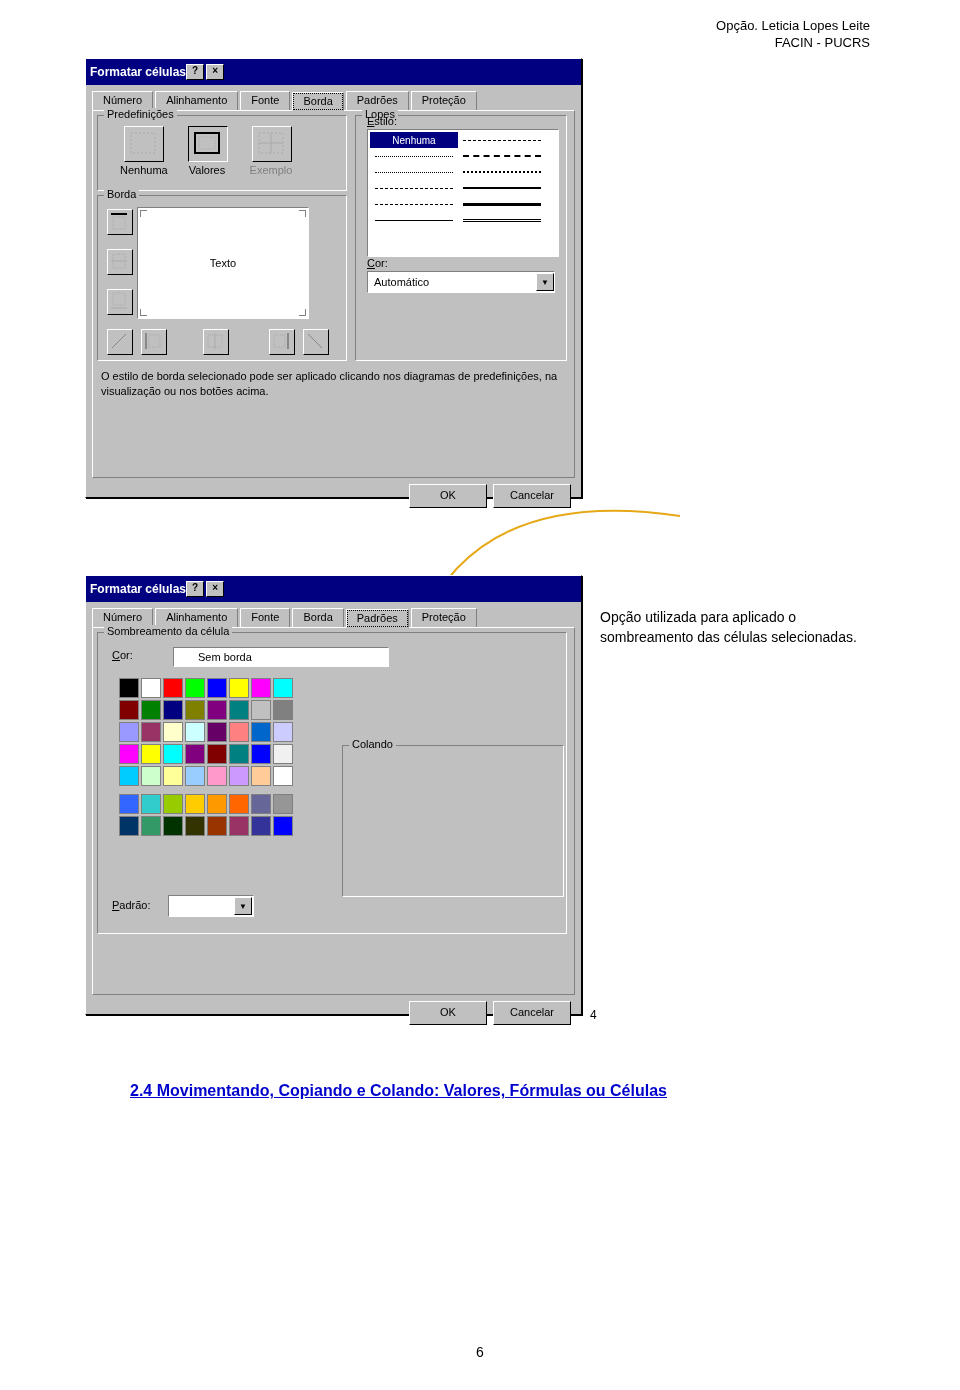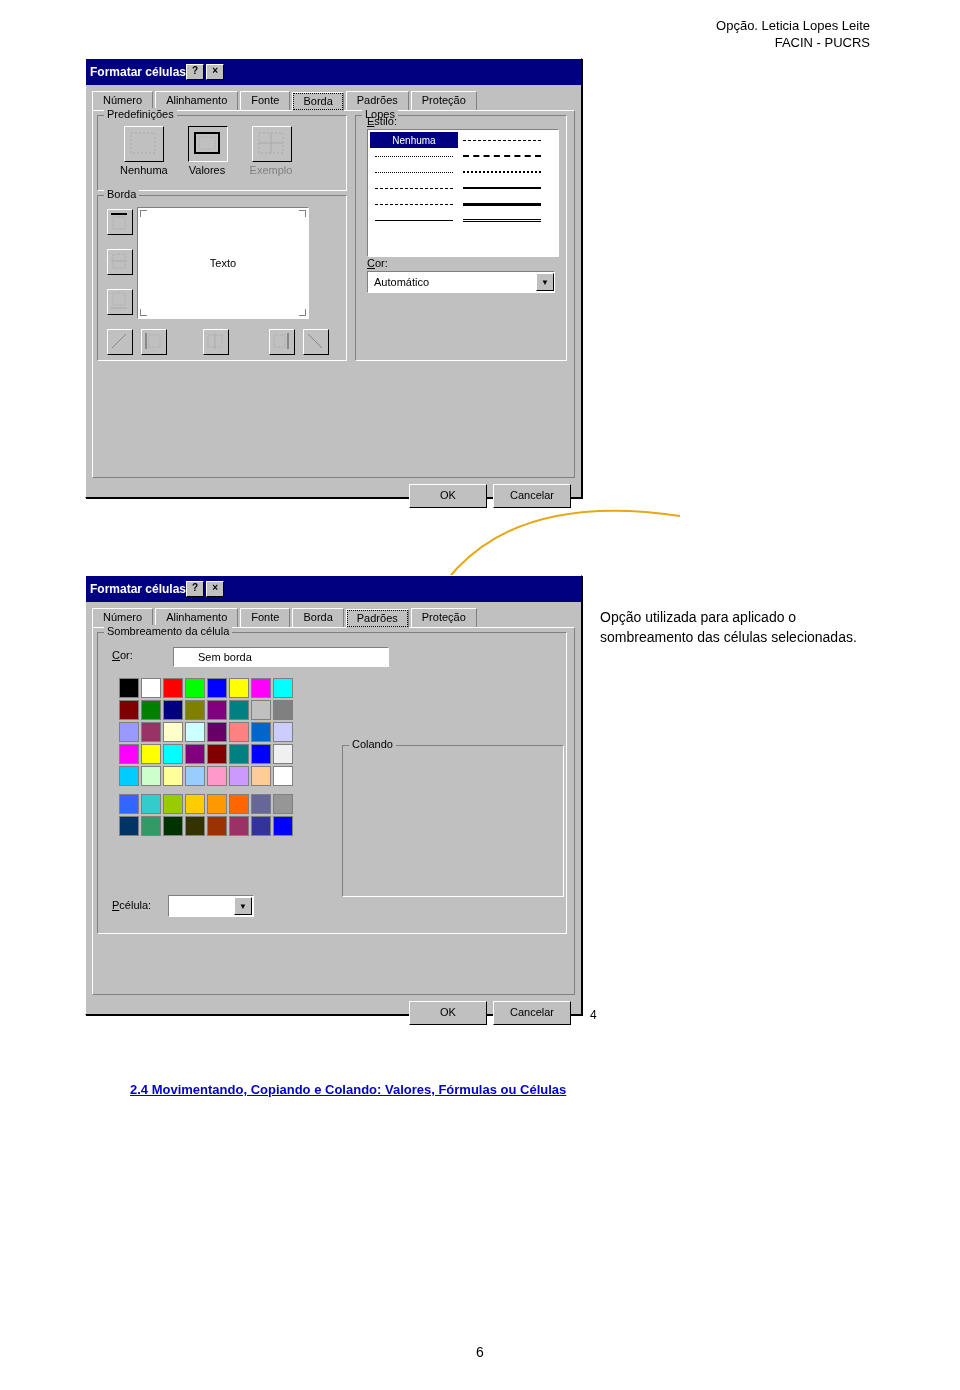--- a/index.html
+++ b/index.html
@@ -47,21 +47,21 @@
 .swatch{width:18px;height:18px;border:1px solid #808080;margin:1px}
 .swatch-group{margin-top:6px}
 .padrao-combo{position:absolute;left:70px;top:262px;width:84px;height:20px;background:#fff;border:1px solid #808080;border-right-color:#fff;border-bottom-color:#fff;display:flex}
 .padrao-arrow{margin-left:auto;width:16px;height:16px;background:#c0c0c0;border:1px solid #000;border-top-color:#fff;border-left-color:#fff;display:flex;align-items:center;justify-content:center;font-size:8px;margin-top:1px;margin-right:1px}
 .exemplo-grp{position:absolute;left:244px;top:112px;width:220px;height:150px;border:1px solid #808080;border-right-color:#fff;border-bottom-color:#fff}
 .callout{position:absolute;left:600px;top:608px;width:260px;font-size:14px;line-height:1.4}
 .callout-line{position:absolute;left:410px;top:506px;width:290px;height:130px;pointer-events:none}
 .callout-line svg{width:100%;height:100%;overflow:visible}
 .footer-num{position:absolute;left:590px;top:1008px;font-size:12px}
 .content-body{position:absolute;left:130px;top:1082px;width:700px;font-family:Arial,sans-serif}
-.content-body h2{font-size:13px;font-weight:bold;margin:0 0 20px 0}
+.content-body h2{font-size:16px;font-weight:bold;margin:0 0 20px 0}
 .content-body h2 a{color:#0000cc;text-decoration:underline}
 .content-body p{font-size:15px;line-height:1.9;margin:0;text-align:justify}
 .cut-icon{display:inline-block;width:22px;height:20px;background:#e8e8e8;border:1px solid #888;vertical-align:middle;position:relative}
 .cut-icon::before{content:"✂";position:absolute;left:3px;top:0;color:#c00;font-size:13px}
 .page-num{position:absolute;left:50%;bottom:30px;transform:translateX(-50%);font-size:14px}
 .corner{position:absolute;width:6px;height:6px;border-left:1px solid #808080;border-top:1px solid #808080}
 </style>
 </head>
 <body>
 
@@ -194,20 +194,21 @@
           </div>
         <div class="style-item">
             <div class="dash-line double"></div>
           </div>
       </div>
       <div class="lbl" style="left:274px;top:146px"><span class="underline-accel">C</span><span>or:</span></div>
       <div class="combo">
         <div class="combo-text">Automático</div>
         <div class="combo-arrow">▼</div>
       </div>
+      <div class="hint">O estilo de borda selecionado pode ser aplicado clicando nos diagramas de predefinições, na visualização ou nos botões acima.</div>
     </div>
     <div class="btnrow">
       <div class="btn">OK</div>
       <div class="btn">Cancelar</div>
     </div>
   </div>
 
   <div class="callout-line">
     <svg>
         <path d="M 10,120 Q 70,-20 270,10" fill="none" stroke="#e6a817" stroke-width="2"></path>
@@ -305,21 +306,21 @@
                 <div class="swatch" style="background: rgb(51, 153, 102);"></div>
                 <div class="swatch" style="background: rgb(0, 51, 0);"></div>
                 <div class="swatch" style="background: rgb(51, 51, 0);"></div>
                 <div class="swatch" style="background: rgb(153, 51, 0);"></div>
                 <div class="swatch" style="background: rgb(153, 51, 102);"></div>
                 <div class="swatch" style="background: rgb(51, 51, 153);"></div>
                 <div class="swatch" style="background: rgb(0, 0, 255);"></div>
               </div>
             </div>
         </div>
-        <div class="lbl" style="left:14px;top:266px"><span class="underline-accel">P</span><span>célula:</span></div>
+        <div class="lbl" style="left:14px;top:266px"><span class="underline-accel">P</span><span>adrão:</span></div>
         <div class="padrao-combo">
           <div class="padrao-arrow">▼</div>
         </div>
         <div class="exemplo-grp">
           <span class="grp-label">Colando</span>
         </div>
       </div>
     </div>
     <div class="btnrow">
       <div class="btn">OK</div>

